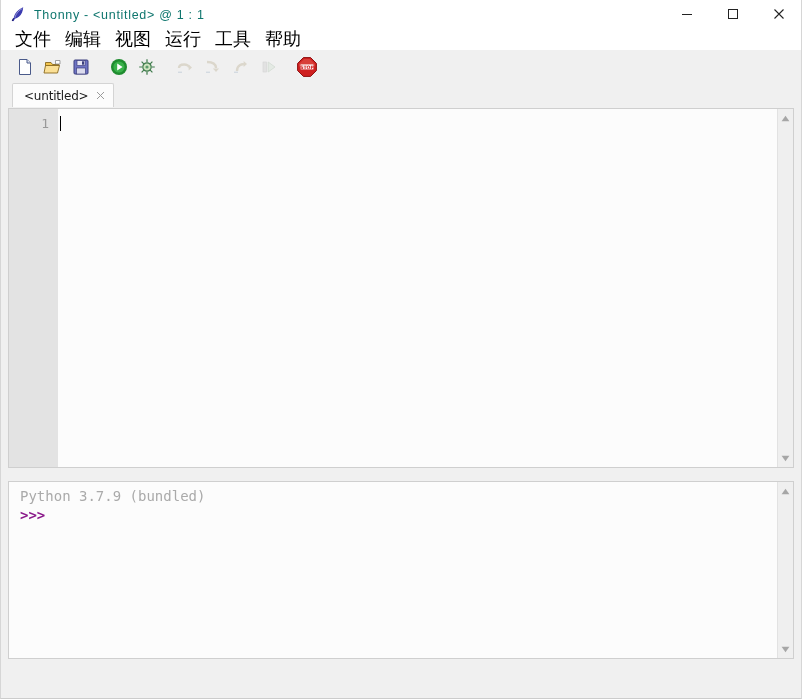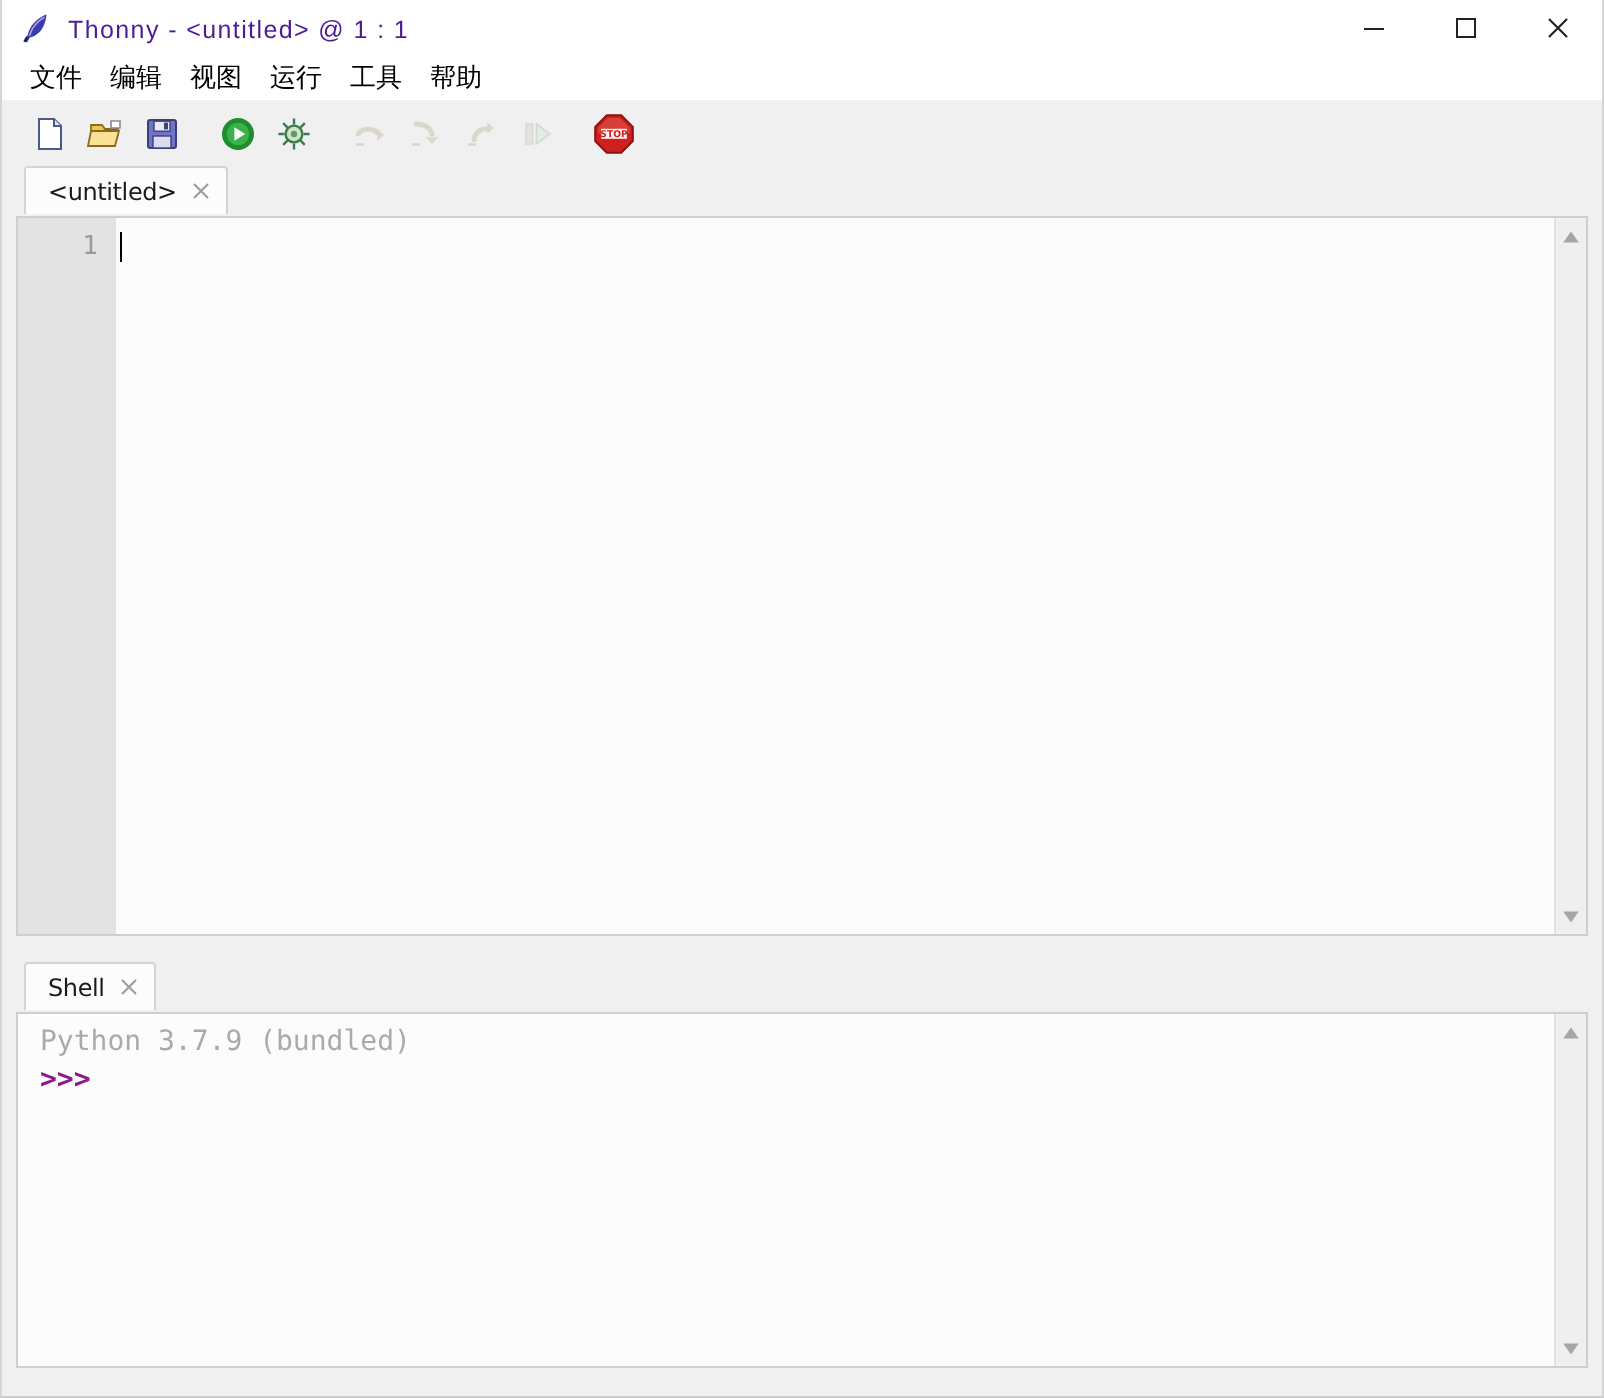--- a/index.html
+++ b/index.html
@@ -36,21 +36,21 @@
   .app-icon {
     width: 18px;
     height: 18px;
     flex: 0 0 18px;
     margin-right: 7px;
     position: relative;
     top: 0px;
   }
   .title-text {
     font-size: 12.5px;
-    color: #4c1d95;
+    color: #0f766e;
     letter-spacing: 0.7px;
     white-space: nowrap;
     position: relative;
     top: 1px;
   }
   .win-controls {
     position: absolute;
     right: 0;
     top: 0;
     height: 28px;
@@ -69,21 +69,21 @@
   
   .menubar {
     height: 22px;
     background: #ffffff;
     display: flex;
     align-items: center;
     padding-left: 8px;
     box-sizing: border-box;
   }
   .menu-item {
-    font-size: 13px;
+    font-size: 18px;
     color: #000000;
     padding: 1px 7px 2px 7px;
     white-space: nowrap;
     font-family: "DejaVu Sans", sans-serif;
   }
 
   
   .toolbar {
     height: 33px;
     background: #f0f0f0;
@@ -412,30 +412,20 @@
                 <polygon points="4.5,6.2 0.6,0.8 8.4,0.8" fill="#a6a6a6"></polygon>
               </svg>
           </span>
         </div>
       </div>
     </div>
 
     <div class="panel-gap"></div>
 
     <div class="panel">
-      <div class="tabstrip">
-        <div class="tab">
-          <span class="tab-label">Shell</span>
-          <span class="tab-close">
-            <svg width="9" height="9" viewBox="0 0 9 9">
-              <path d="M1 1 L8 8 M8 1 L1 8" stroke="#9a9a9a" stroke-width="1" fill="none"></path>
-            </svg>
-          </span>
-        </div>
-      </div>
 
       <div class="text-area-wrap shell-wrap">
         <div style="flex:1 1 auto; padding-top:5px; overflow:hidden;">
           <div class="shell-text shell-banner">Python 3.7.9 (bundled)</div>
           <div class="shell-text shell-prompt">&gt;&gt;&gt;</div>
         </div>
         <div class="vscroll">
           <span class="sb-arrow">
             <svg width="9" height="7" viewBox="0 0 9 7">
                 <polygon points="4.5,0.8 8.4,6.2 0.6,6.2" fill="#a6a6a6"></polygon>

